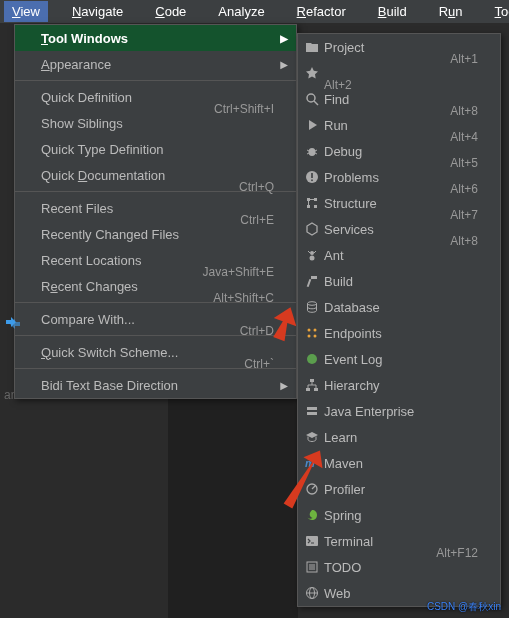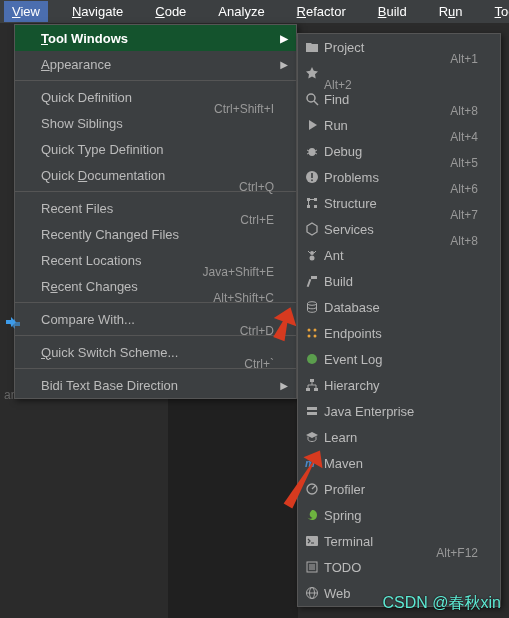--- a/index.html
+++ b/index.html
@@ -20,21 +20,21 @@
   .menu-item.highlight .sub-arrow { color: #fff; }
   .icon { width: 16px; height: 16px; display: inline-flex; align-items: center; justify-content: center; position: absolute; left: 6px; font-size: 12px; color: #aaa; }
   .compare-icon { position: absolute; left: 4px; top: 314px; width: 18px; height: 18px; z-index: 5; }
   .arrow-red { position: absolute; width: 0; height: 0; z-index: 100; }
   .arrow1 { left: 278px; top: 310px; border-left: 6px solid transparent; border-right: 6px solid transparent; border-bottom: 30px solid #d73a1f; transform: rotate(20deg); }
   .arrow1::after { content: ""; position: absolute; left: -12px; top: -4px; border-left: 12px solid transparent; border-right: 12px solid transparent; border-bottom: 16px solid #d73a1f; }
   .arrow2 { left: 298px; top: 450px; border-left: 5px solid transparent; border-right: 5px solid transparent; border-bottom: 60px solid #d73a1f; transform: rotate(30deg); }
   .arrow2::after { content: ""; position: absolute; left: -11px; top: -4px; border-left: 11px solid transparent; border-right: 11px solid transparent; border-bottom: 14px solid #d73a1f; }
   .dark-panel { position: absolute; top: 398px; left: 168px; width: 130px; height: 220px; background: #202020; }
   .bg-text { position: absolute; top: 388px; left: 4px; color: #666; font-size: 12px; }
-  .watermark { position: absolute; bottom: 4px; right: 8px; color: #5eead4; font-size: 16px; z-index: 200; text-shadow: 0 0 2px #000; }
+  .watermark { position: absolute; bottom: 4px; right: 8px; color: #3b82f6; font-size: 10px; z-index: 200; text-shadow: 0 0 2px #000; }
   svg { display: block; }
 </style>
 </head>
 <body>
 
 <div class="bg-text">and Consoles</div>
 <div class="dark-panel"></div>
 
 <div class="menubar" id="menubar">
     <div class="menubar-item open"><span class="underline">V</span>iew</div>

